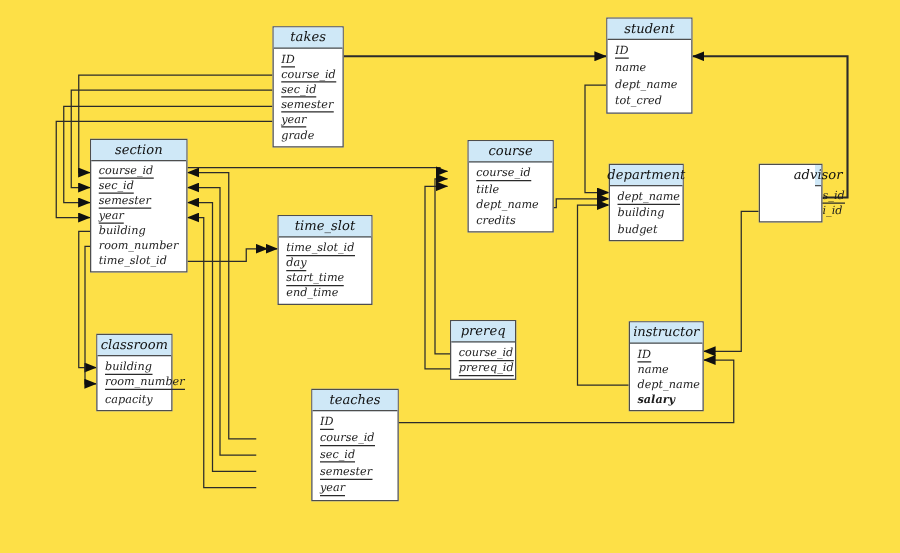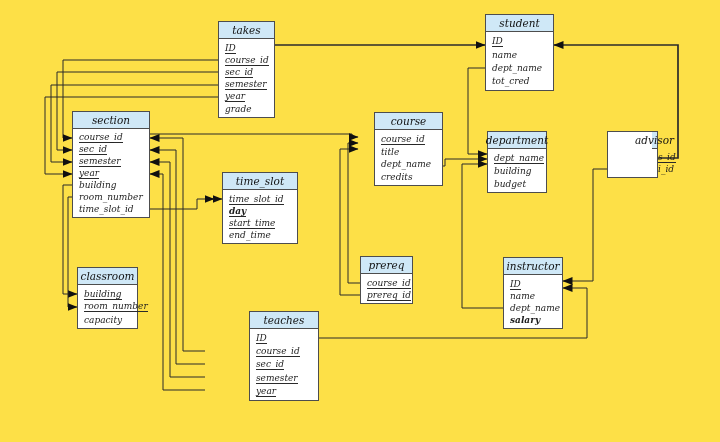--- a/index.html
+++ b/index.html
@@ -167,21 +167,21 @@
             <span>i_id</span>
           </div>
         </div>
       </div>
       <div class="tbl" style="left: 222px; top: 172px; width: 76px; height: 72px;">
         <div class="tbl-header">time_slot</div>
         <div class="tbl-body">
           <div class="attr" style="height: 12px;">
             <span class="pk">time_slot_id</span>
           </div>
-          <div class="attr" style="height: 12px; font-weight: bold;">
+          <div class="attr" style="height: 12px;">
             <span class="pk">day</span>
           </div>
           <div class="attr" style="height: 12px;">
             <span class="pk">start_time</span>
           </div>
           <div class="attr" style="height: 12px;">
             <span>end_time</span>
           </div>
         </div>
       </div>

